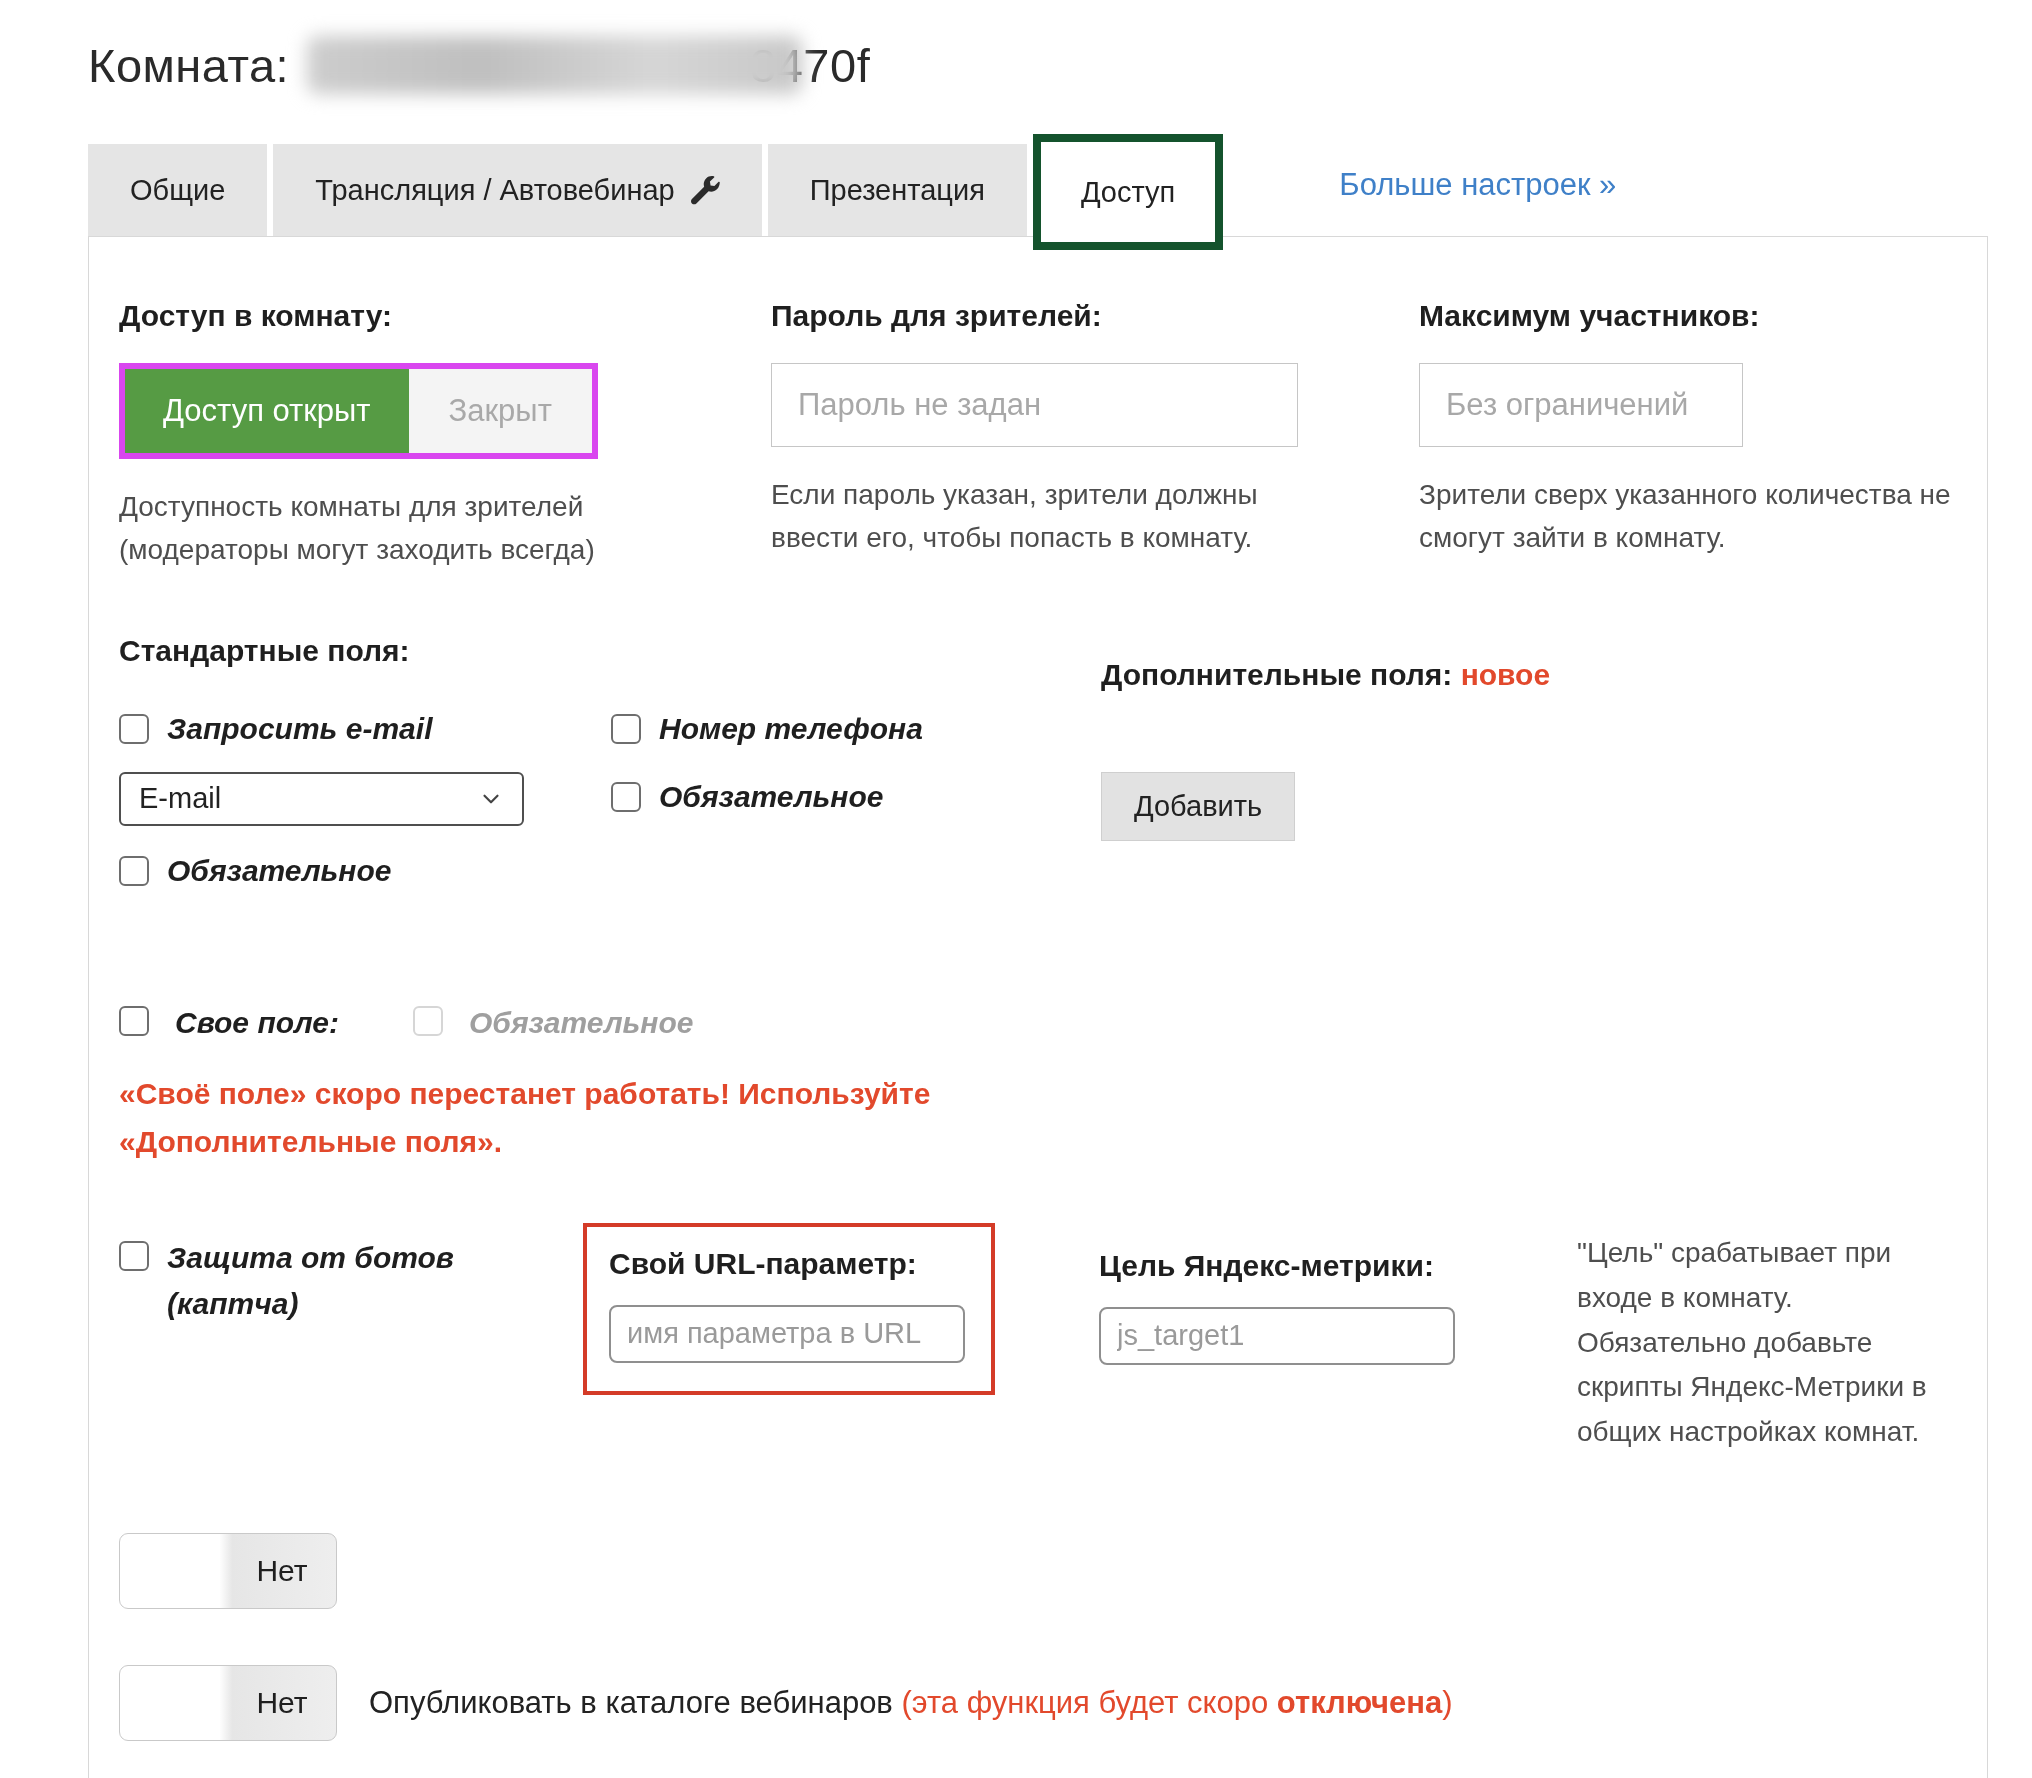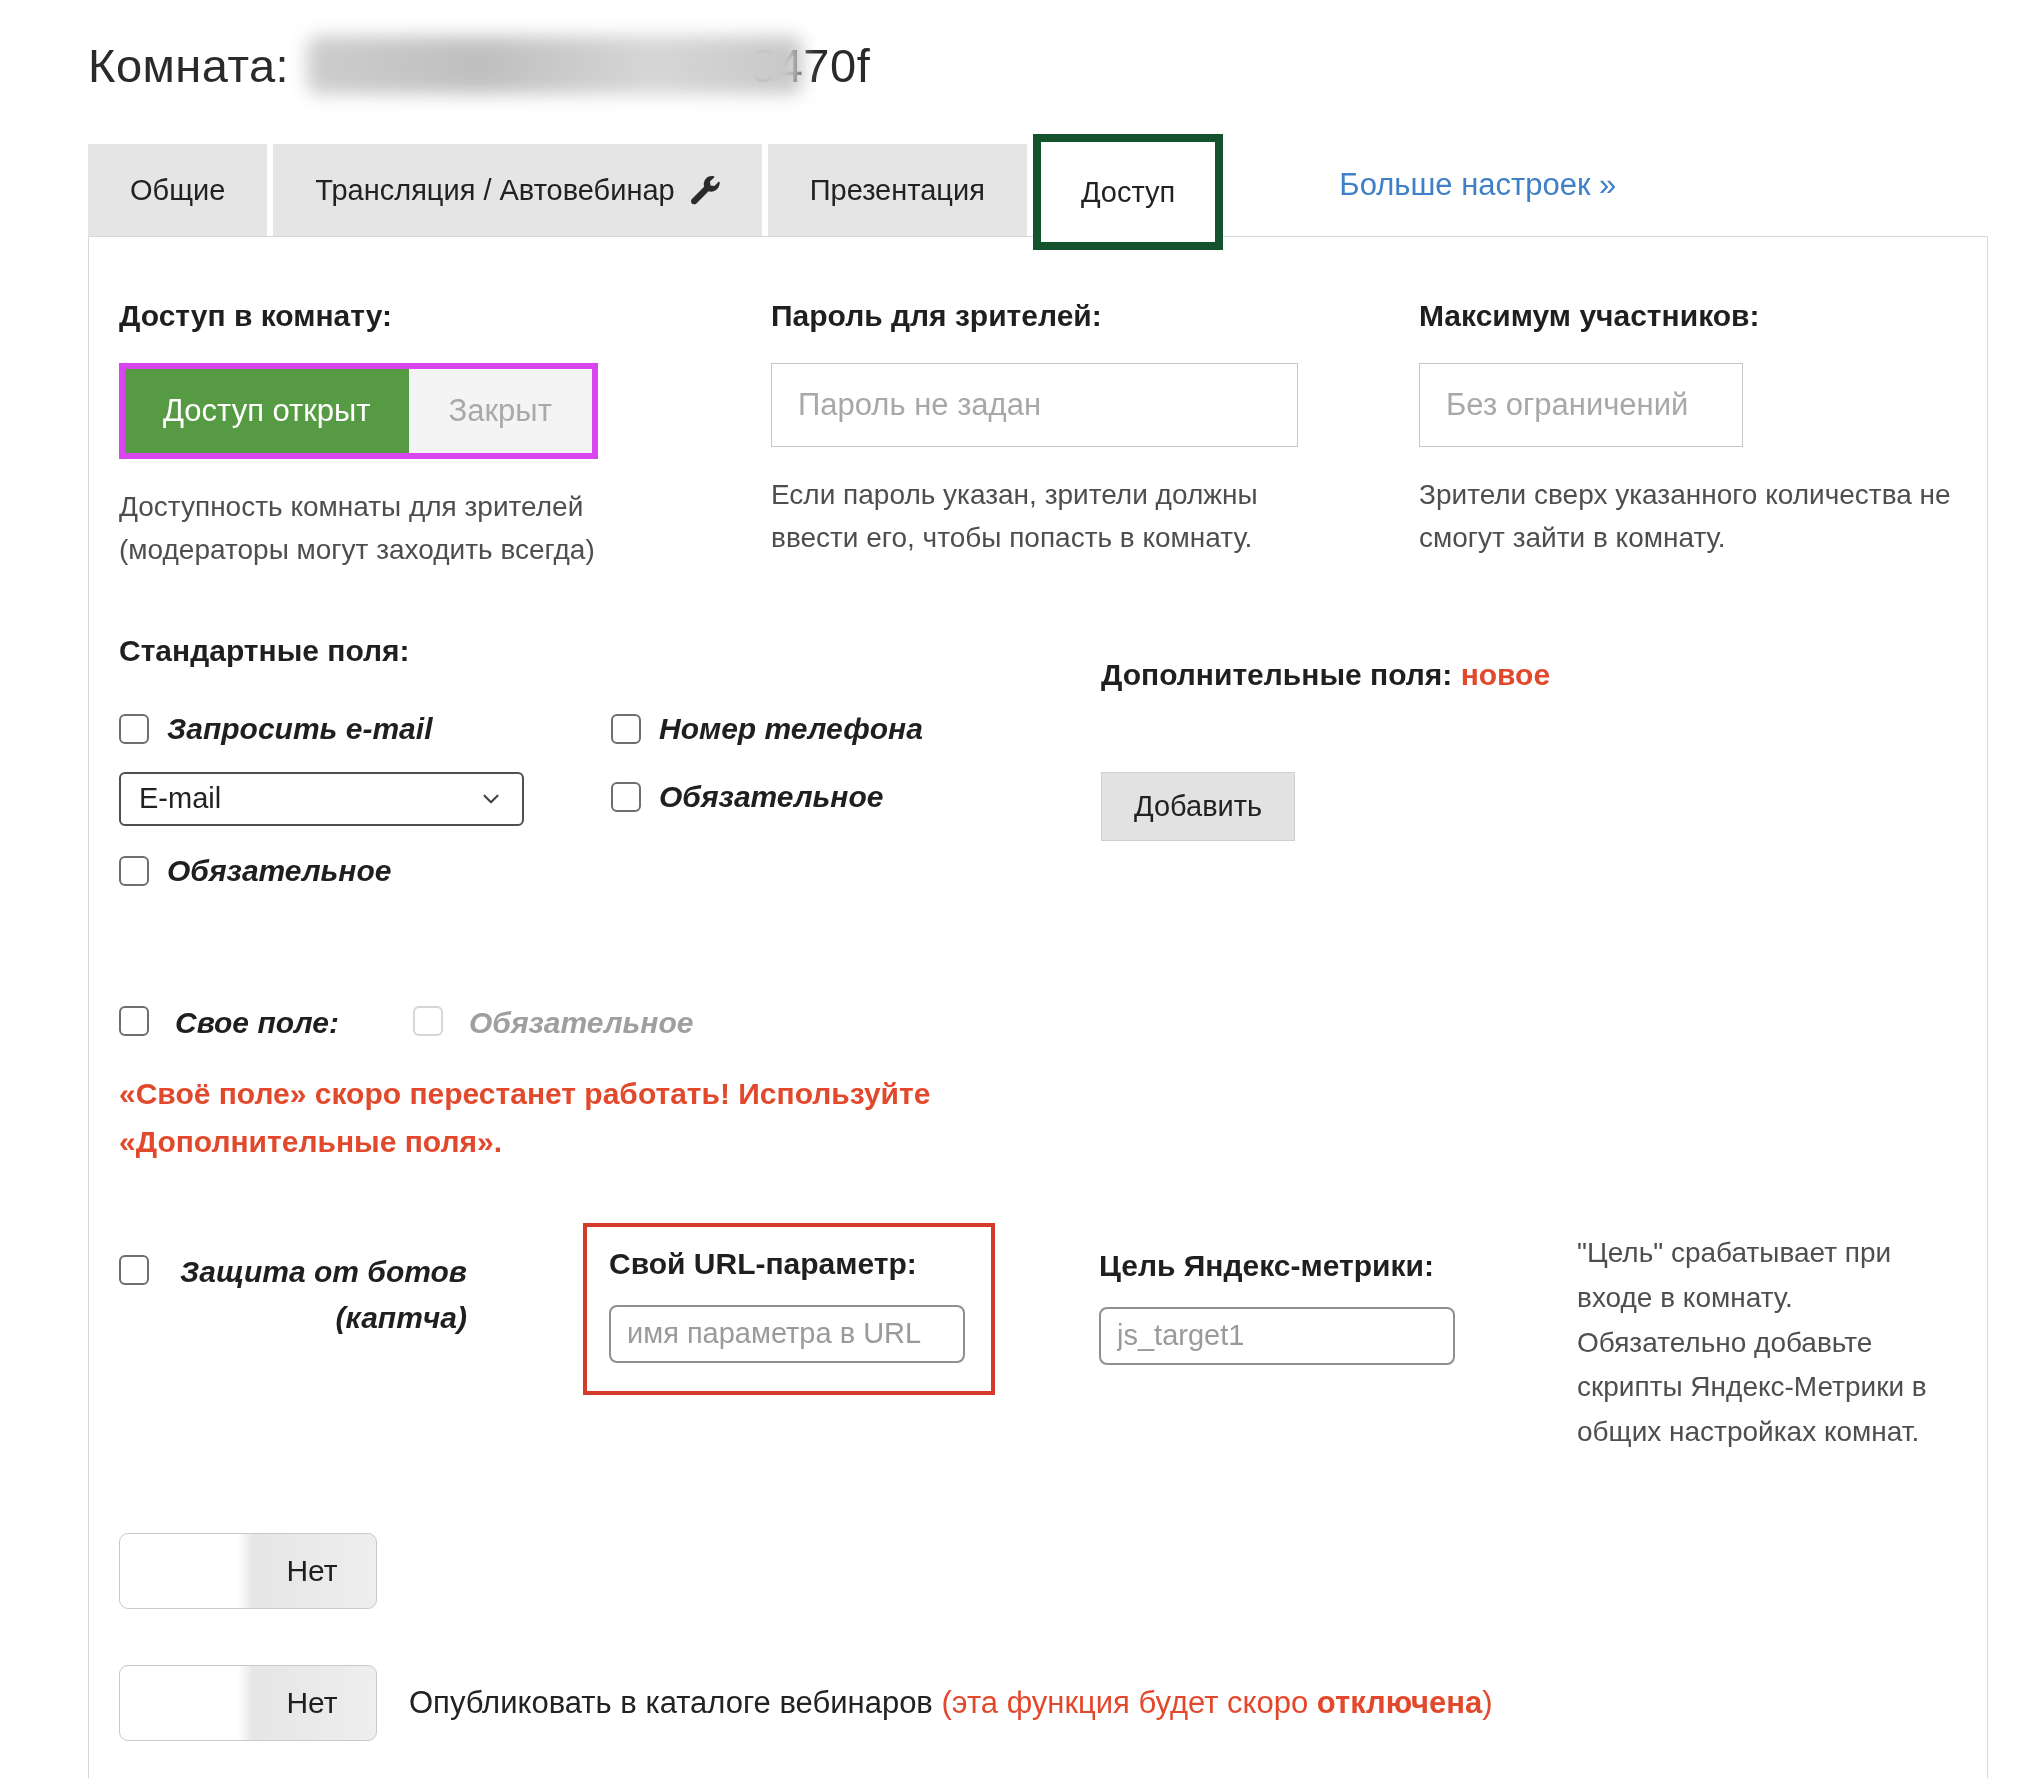--- a/index.html
+++ b/index.html
@@ -62,36 +62,36 @@
   .btn-add { margin-top:36px; background:#e2e2e2; border:1px solid #cfcfcf; color:#222;
              font-size:29px; padding:17px 32px; cursor:pointer; font-family:inherit; }
 
   
   .own-row { display:flex; gap:26px; margin-top:92px; }
   .own-row .gap { width:22px; }
   .warning { color:#e2492c; font-weight:700; font-size:30px; line-height:1.62; margin-top:30px; width:880px; }
 
   
   .grid-url { display:grid; grid-template-columns:464px 516px 478px 1fr; margin-top:56px; align-items:start; }
-  .captcha-cell { margin-top:26px;text-align:right; }
+  .captcha-cell { margin-top:12px; }
   .captcha-cell .cb-row { align-items:flex-start; }
   .captcha-cell .cb { margin-top:6px; }
   .captcha-cell .cb-label { line-height:1.55; width:300px; }
   .url-box { border:4px solid #d43b28; padding:20px 26px 28px 22px; width:max-content; }
   .small-input { margin-top:24px; width:356px; height:58px; border:2px solid #8f8f8f; border-radius:8px;
                  font-size:29px; color:#333; padding:0 16px; font-family:inherit; display:block; background:#fff; }
   .small-input::placeholder { color:#9a9a9a; opacity:1; }
   .metrika-cell { margin-top:26px; }
   .side-hint { font-size:28px; color:#4e4e4e; line-height:1.6; margin-top:8px; max-width:420px; }
 
   
   .toggles { margin-top:78px; }
   .toggle-row { display:flex; align-items:center; gap:32px; margin-bottom:56px; }
   .toggle-row:last-child { margin-bottom:0; }
-  .toggle { position:relative; width:258px; height:76px; border:1px solid #c9c9c9; border-radius:9px;
+  .toggle { position:relative; width:218px; height:76px; border:1px solid #c9c9c9; border-radius:9px;
             background:linear-gradient(to right,#ffffff 0 46%,#e6e6e6 52%,#eeeeee 100%); cursor:pointer; flex:none;text-decoration:underline; }
   .toggle-state { position:absolute; left:50%; right:0; top:0; bottom:0; display:flex;
                   align-items:center; justify-content:center; font-size:30px; color:#1f1f1f; }
   .toggle-label { font-size:31px; color:#222; }
   .toggle-warning { color:#e2492c; }
   .toggle-warning b { font-weight:700; }
 </style>
 </head>
 <body>
 

